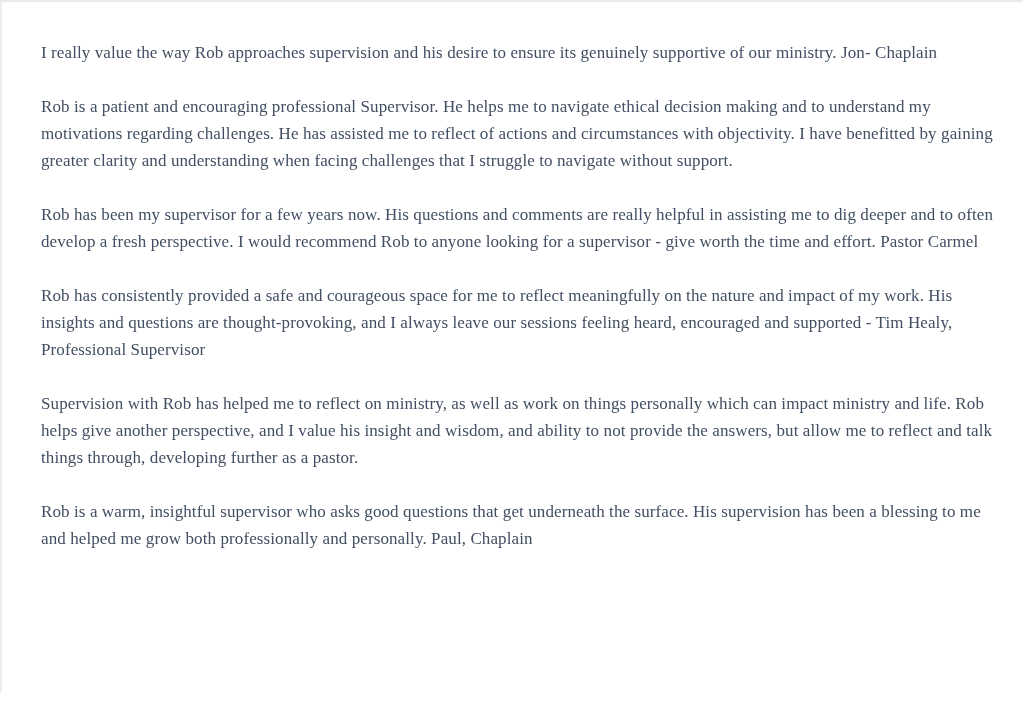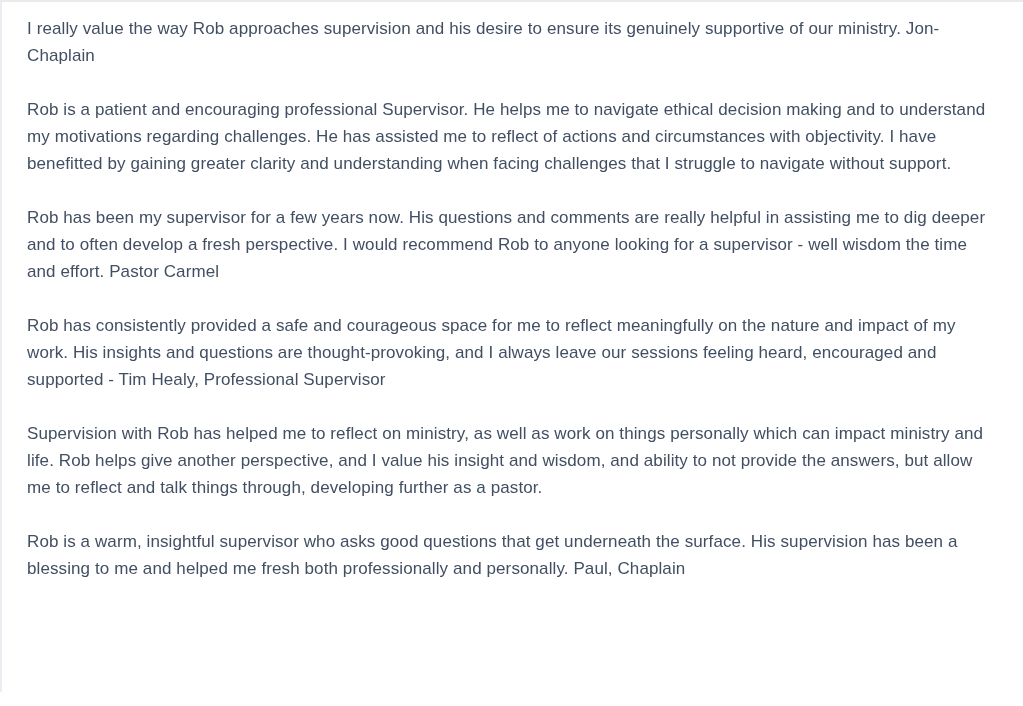--- a/index.html
+++ b/index.html
@@ -19,37 +19,38 @@
   .left-rule {
     position: absolute;
     left: 0;
     top: 0;
     width: 2px;
     height: 690px;
     background: #ececf3;
   }
   .content {
     box-sizing: border-box;
-    padding: 13px 30px 0 27px;
+    padding: 13px 30px 0 41px;
     color: #424f63;
-    font-family: Liberation Sans, sans-serif;
+    font-family: Liberation Serif, serif;
     font-size: 17px;
     line-height: 27px;
     letter-spacing: 0.1px;
+    margin-top: 24px;
   }
   .content p {
     margin: 0 0 27px 0;
   }
 </style>
 </head>
 <body>
 
 <div class="page">
   <div class="left-rule"></div>
   <main class="content">
     <p>I really value the way Rob approaches supervision and his desire to ensure its genuinely supportive of our ministry. Jon- Chaplain</p>
     <p>Rob is a patient and encouraging professional Supervisor. He helps me to navigate ethical decision making and to understand my motivations regarding challenges. He has assisted me to reflect of actions and circumstances with objectivity. I have benefitted by gaining greater clarity and understanding when facing challenges that I struggle to navigate without support.</p>
-    <p>Rob has been my supervisor for a few years now. His questions and comments are really helpful in assisting me to dig deeper and to often develop a fresh perspective. I would recommend Rob to anyone looking for a supervisor - well wisdom the time and effort. Pastor Carmel</p>
+    <p>Rob has been my supervisor for a few years now. His questions and comments are really helpful in assisting me to dig deeper and to often develop a fresh perspective. I would recommend Rob to anyone looking for a supervisor - give worth the time and effort. Pastor Carmel</p>
     <p>Rob has consistently provided a safe and courageous space for me to reflect meaningfully on the nature and impact of my work. His insights and questions are thought-provoking, and I always leave our sessions feeling heard, encouraged and supported - Tim Healy, Professional Supervisor</p>
     <p>Supervision with Rob has helped me to reflect on ministry, as well as work on things personally which can impact ministry and life. Rob helps give another perspective, and I value his insight and wisdom, and ability to not provide the answers, but allow me to reflect and talk things through, developing further as a pastor.</p>
-    <p>Rob is a warm, insightful supervisor who asks good questions that get underneath the surface. His supervision has been a blessing to me and helped me fresh both professionally and personally. Paul, Chaplain</p>
+    <p>Rob is a warm, insightful supervisor who asks good questions that get underneath the surface. His supervision has been a blessing to me and helped me grow both professionally and personally. Paul, Chaplain</p>
   </main>
 </div>
 
 </body></html>

